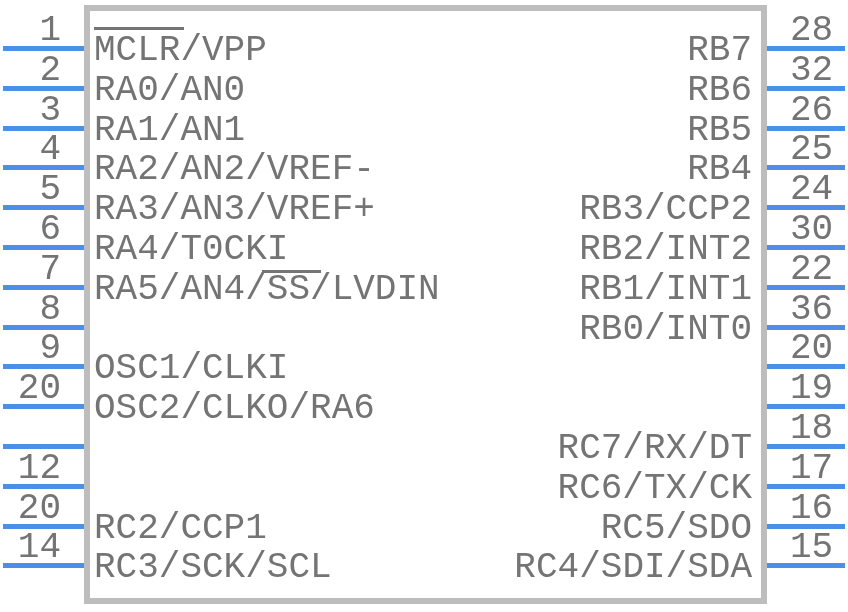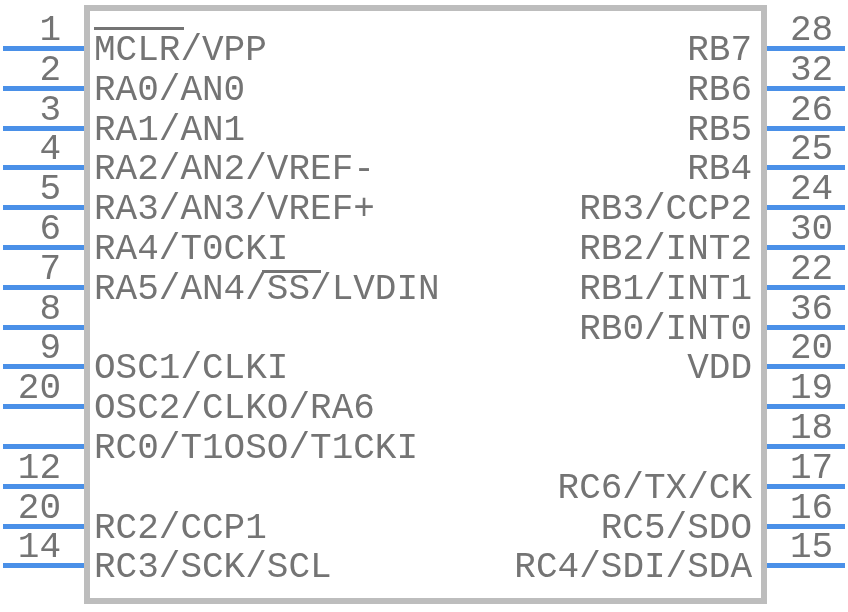--- a/index.html
+++ b/index.html
@@ -77,21 +77,20 @@
 
   <span class="pin-label left" style="--i:0">MCLR/VPP</span>
   <span class="pin-label left" style="--i:1">RA0/AN0</span>
   <span class="pin-label left" style="--i:2">RA1/AN1</span>
   <span class="pin-label left" style="--i:3">RA2/AN2/VREF-</span>
   <span class="pin-label left" style="--i:4">RA3/AN3/VREF+</span>
   <span class="pin-label left" style="--i:5">RA4/T0CKI</span>
   <span class="pin-label left" style="--i:6">RA5/AN4/SS/LVDIN</span>
   <span class="pin-label left" style="--i:8">OSC1/CLKI</span>
   <span class="pin-label left" style="--i:9">OSC2/CLKO/RA6</span>
-  <span class="pin-label left" style="--i:10">RC0/T1OSO/T1CKI</span>
   <span class="pin-label left" style="--i:12">RC2/CCP1</span>
   <span class="pin-label left" style="--i:13">RC3/SCK/SCL</span>
 
   <div class="pin-line right" style="--i:0"></div>
   <div class="pin-line right" style="--i:1"></div>
   <div class="pin-line right" style="--i:2"></div>
   <div class="pin-line right" style="--i:3"></div>
   <div class="pin-line right" style="--i:4"></div>
   <div class="pin-line right" style="--i:5"></div>
   <div class="pin-line right" style="--i:6"></div>
@@ -119,20 +118,20 @@
   <span class="pin-num right" style="--i:13">15</span>
 
   <span class="pin-label right" style="--i:0">RB7</span>
   <span class="pin-label right" style="--i:1">RB6</span>
   <span class="pin-label right" style="--i:2">RB5</span>
   <span class="pin-label right" style="--i:3">RB4</span>
   <span class="pin-label right" style="--i:4">RB3/CCP2</span>
   <span class="pin-label right" style="--i:5">RB2/INT2</span>
   <span class="pin-label right" style="--i:6">RB1/INT1</span>
   <span class="pin-label right" style="--i:7">RB0/INT0</span>
-  <span class="pin-label right" style="--i:8">VDD</span>
+  <span class="pin-label right" style="--i:10">RC7/RX/DT</span>
   <span class="pin-label right" style="--i:11">RC6/TX/CK</span>
   <span class="pin-label right" style="--i:12">RC5/SDO</span>
   <span class="pin-label right" style="--i:13">RC4/SDI/SDA</span>
 
   <div class="overline mclr"></div>
   <div class="overline ss"></div>
 </div>
 
 </body></html>

